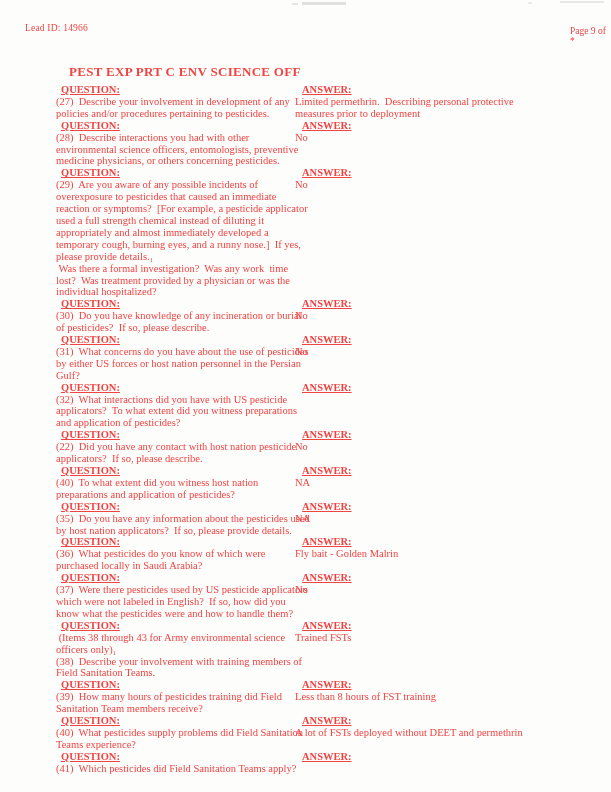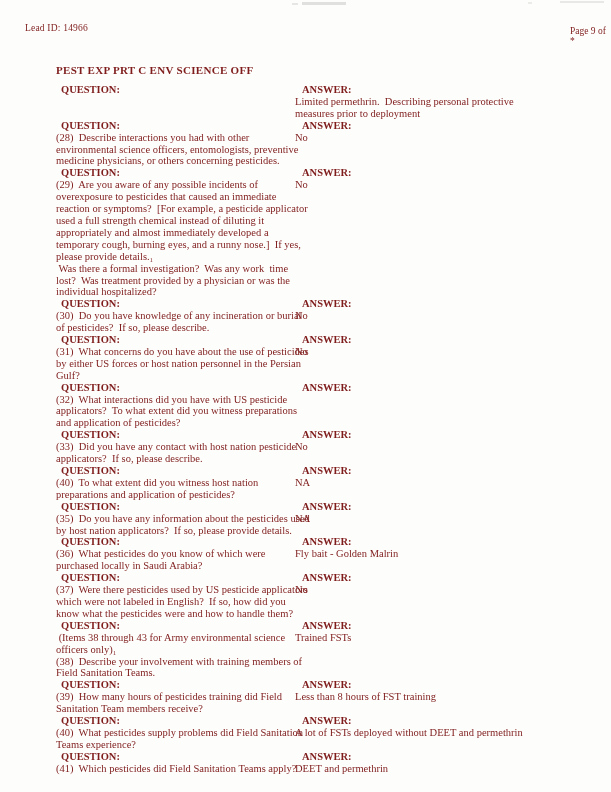--- a/index.html
+++ b/index.html
@@ -2,48 +2,48 @@
 <html><head>
 <meta charset="utf-8">
 <style>
   html,body{margin:0;padding:0;background:#e8e8e6;}
   .page{
     position:relative;
     width:611px;height:792px;
     margin:0 auto;
     background:#fdfdfb;
     font-family:"Liberation Serif","DejaVu Serif",serif;
-    color:#7f1d1d;
+    color:#ef4444;
     overflow:hidden;
   }
   .scan-artifact{position:absolute;background:#c9c9c7;}
   .lead-id{
     position:absolute;left:25px;top:23px;
     font-size:9.5px;letter-spacing:0.2px;
   }
   .page-num{
     position:absolute;left:536px;top:26px;
     font-size:9.5px;
     margin-left:34px;
   }
   .doc-title{
-    position:absolute;left:56px;top:64px;
-    font-size:11px;font-weight:bold;letter-spacing:0.3px;
+    position:absolute;left:69px;top:64px;
+    font-size:13px;font-weight:bold;letter-spacing:0.3px;
   }
   .qa-list{
     position:absolute;left:56px;top:84px;right:6px;
     font-size:10.5px;line-height:11.9px;
   }
   .qa-row{
     display:grid;
     grid-template-columns:239px auto;
     align-items:start;
   }
   .q-cell,.a-cell{min-width:0;}
-  .label{font-weight:bold;white-space:pre;}
+  .label{font-weight:bold;white-space:pre;text-decoration:underline;}
   .q-label{padding-left:5px;}
   .a-label{padding-left:7px;}
   .q-text,.a-text{white-space:pre;}
 </style>
 </head>
 <body>
 
 <div class="page">
 
   <div class="scan-artifact" style="left:302px;top:2px;width:44px;height:3px;opacity:.55;"></div>
@@ -53,20 +53,22 @@
 
   <div class="lead-id">Lead ID: 14966</div>
   <div class="page-num">Page 9 of  *</div>
 
   <div class="doc-title">PEST EXP PRT C ENV SCIENCE OFF</div>
 
   <div class="qa-list">
     <div class="qa-row">
       <div class="q-cell">
         <div class="label q-label">QUESTION:</div>
+        <div class="q-text">(27)  Describe your involvement in development of any
+policies and/or procedures pertaining to pesticides.</div>
       </div>
       <div class="a-cell">
         <div class="label a-label">ANSWER:</div>
         <div class="a-text">Limited permethrin.  Describing personal protective
 measures prior to deployment</div>
       </div>
     </div>
 
     <div class="qa-row">
       <div class="q-cell">
@@ -134,21 +136,21 @@
 and application of pesticides?</div>
       </div>
       <div class="a-cell">
         <div class="label a-label">ANSWER:</div>
       </div>
     </div>
 
     <div class="qa-row">
       <div class="q-cell">
         <div class="label q-label">QUESTION:</div>
-        <div class="q-text">(33)  Did you have any contact with host nation pesticide
+        <div class="q-text">(22)  Did you have any contact with host nation pesticide
 applicators?  If so, please describe.</div>
       </div>
       <div class="a-cell">
         <div class="label a-label">ANSWER:</div>
         <div class="a-text">No</div>
       </div>
     </div>
 
     <div class="qa-row">
       <div class="q-cell">
@@ -237,18 +239,17 @@
       </div>
     </div>
 
     <div class="qa-row">
       <div class="q-cell">
         <div class="label q-label">QUESTION:</div>
         <div class="q-text">(41)  Which pesticides did Field Sanitation Teams apply?</div>
       </div>
       <div class="a-cell">
         <div class="label a-label">ANSWER:</div>
-        <div class="a-text">DEET and permethrin</div>
       </div>
     </div>
   </div>
 
 </div>
 
 </body></html>

